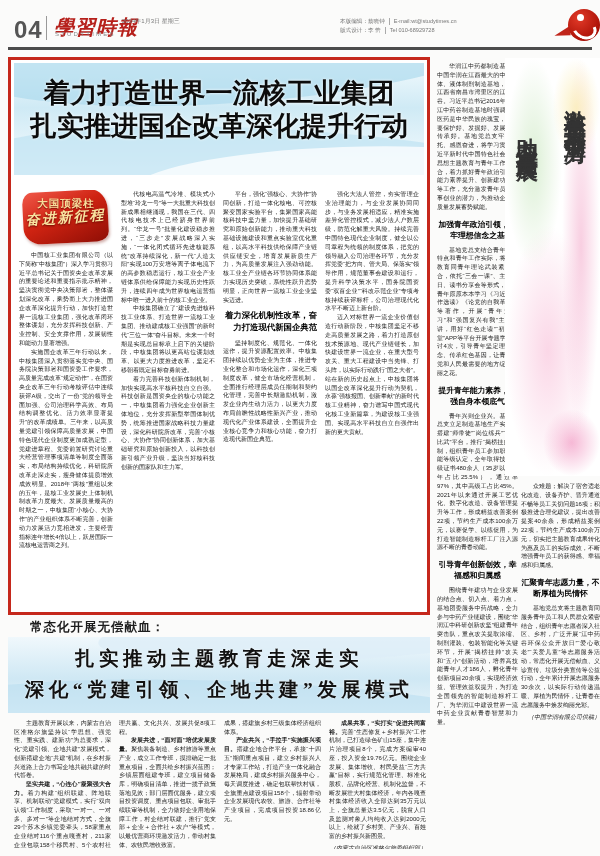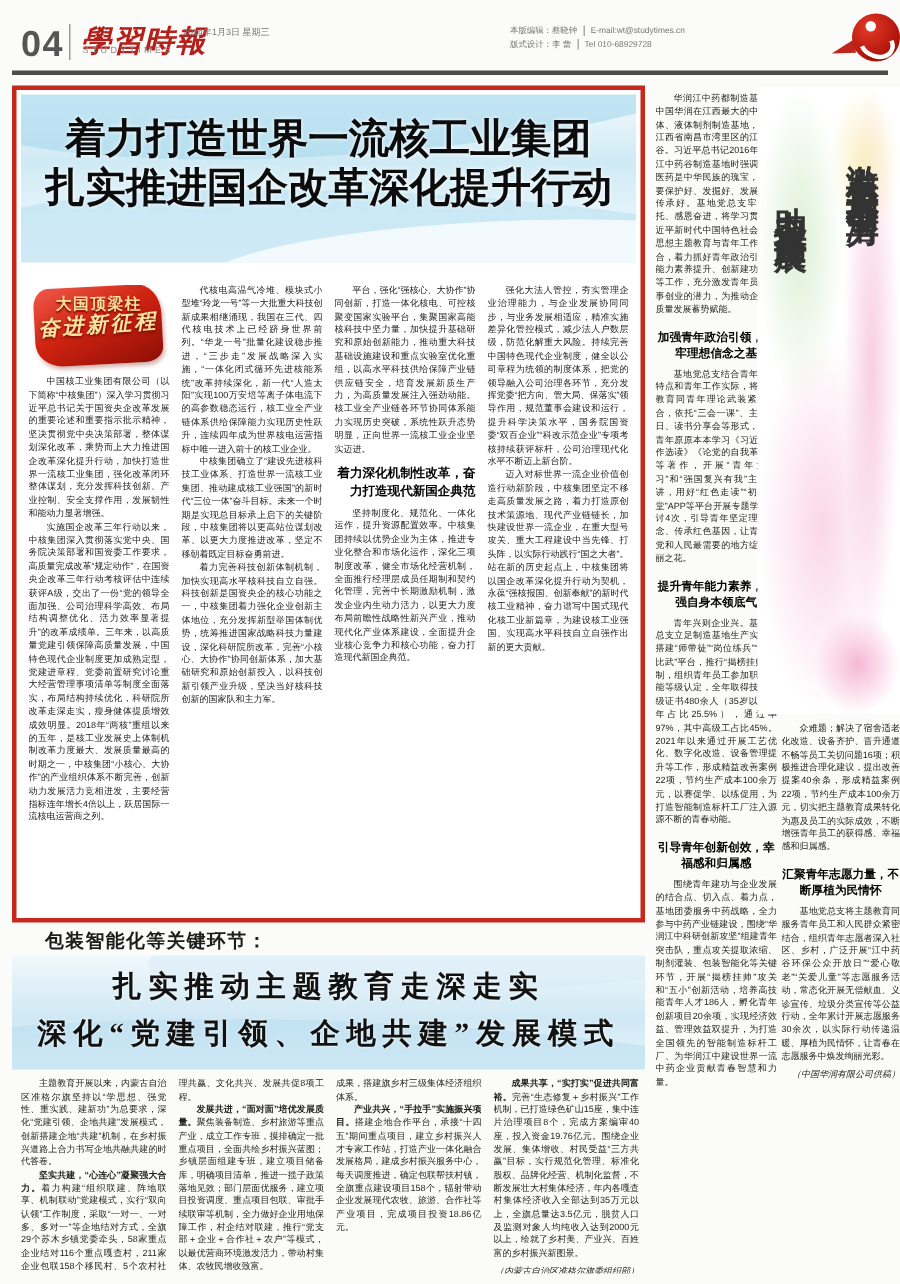--- a/index.html
+++ b/index.html
@@ -152,21 +152,21 @@
   <div class="v-line v-a">激发青年员工干事创业潜力</div>
   <div class="v-line v-b">助力企业高质量发展</div>
 </div>
 <div class="y-rtext">
   <p>众难题；解决了宿舍适老化改造、设备齐护、晋升通道不畅等员工关切问题16项；积极推进合理化建议，提出改善提案40余条，形成精益案例22项，节约生产成本100余万元，切实把主题教育成果转化为惠及员工的实际成效，不断增强青年员工的获得感、幸福感和归属感。</p>
   <p class="y-head">汇聚青年志愿力量，不断厚植为民情怀</p>
   <p>基地党总支将主题教育同服务青年员工和人民群众紧密结合，组织青年志愿者深入社区、乡村，广泛开展“江中药谷环保公众开放日”“爱心敬老”“关爱儿童”等志愿服务活动，常态化开展无偿献血、义诊宣传、垃圾分类宣传等公益行动，全年累计开展志愿服务30余次，以实际行动传递温暖、厚植为民情怀，让青春在志愿服务中焕发绚丽光彩。</p>
   <p class="attr">（中国华润有限公司供稿）</p>
 </div>
 
-<div class="b-kicker">包装智能化等关键环节：</div>
+<div class="b-kicker">常态化开展无偿献血：</div>
 <div class="b-banner">
   <div class="wave bw1"></div>
   <div class="wave bw2"></div>
   <div class="b-head">
     <div>扎实推动主题教育走深走实</div>
     <div>深化“党建引领、企地共建”发展模式</div>
   </div>
 </div>
 <div class="b-cols">
   <div class="col">

